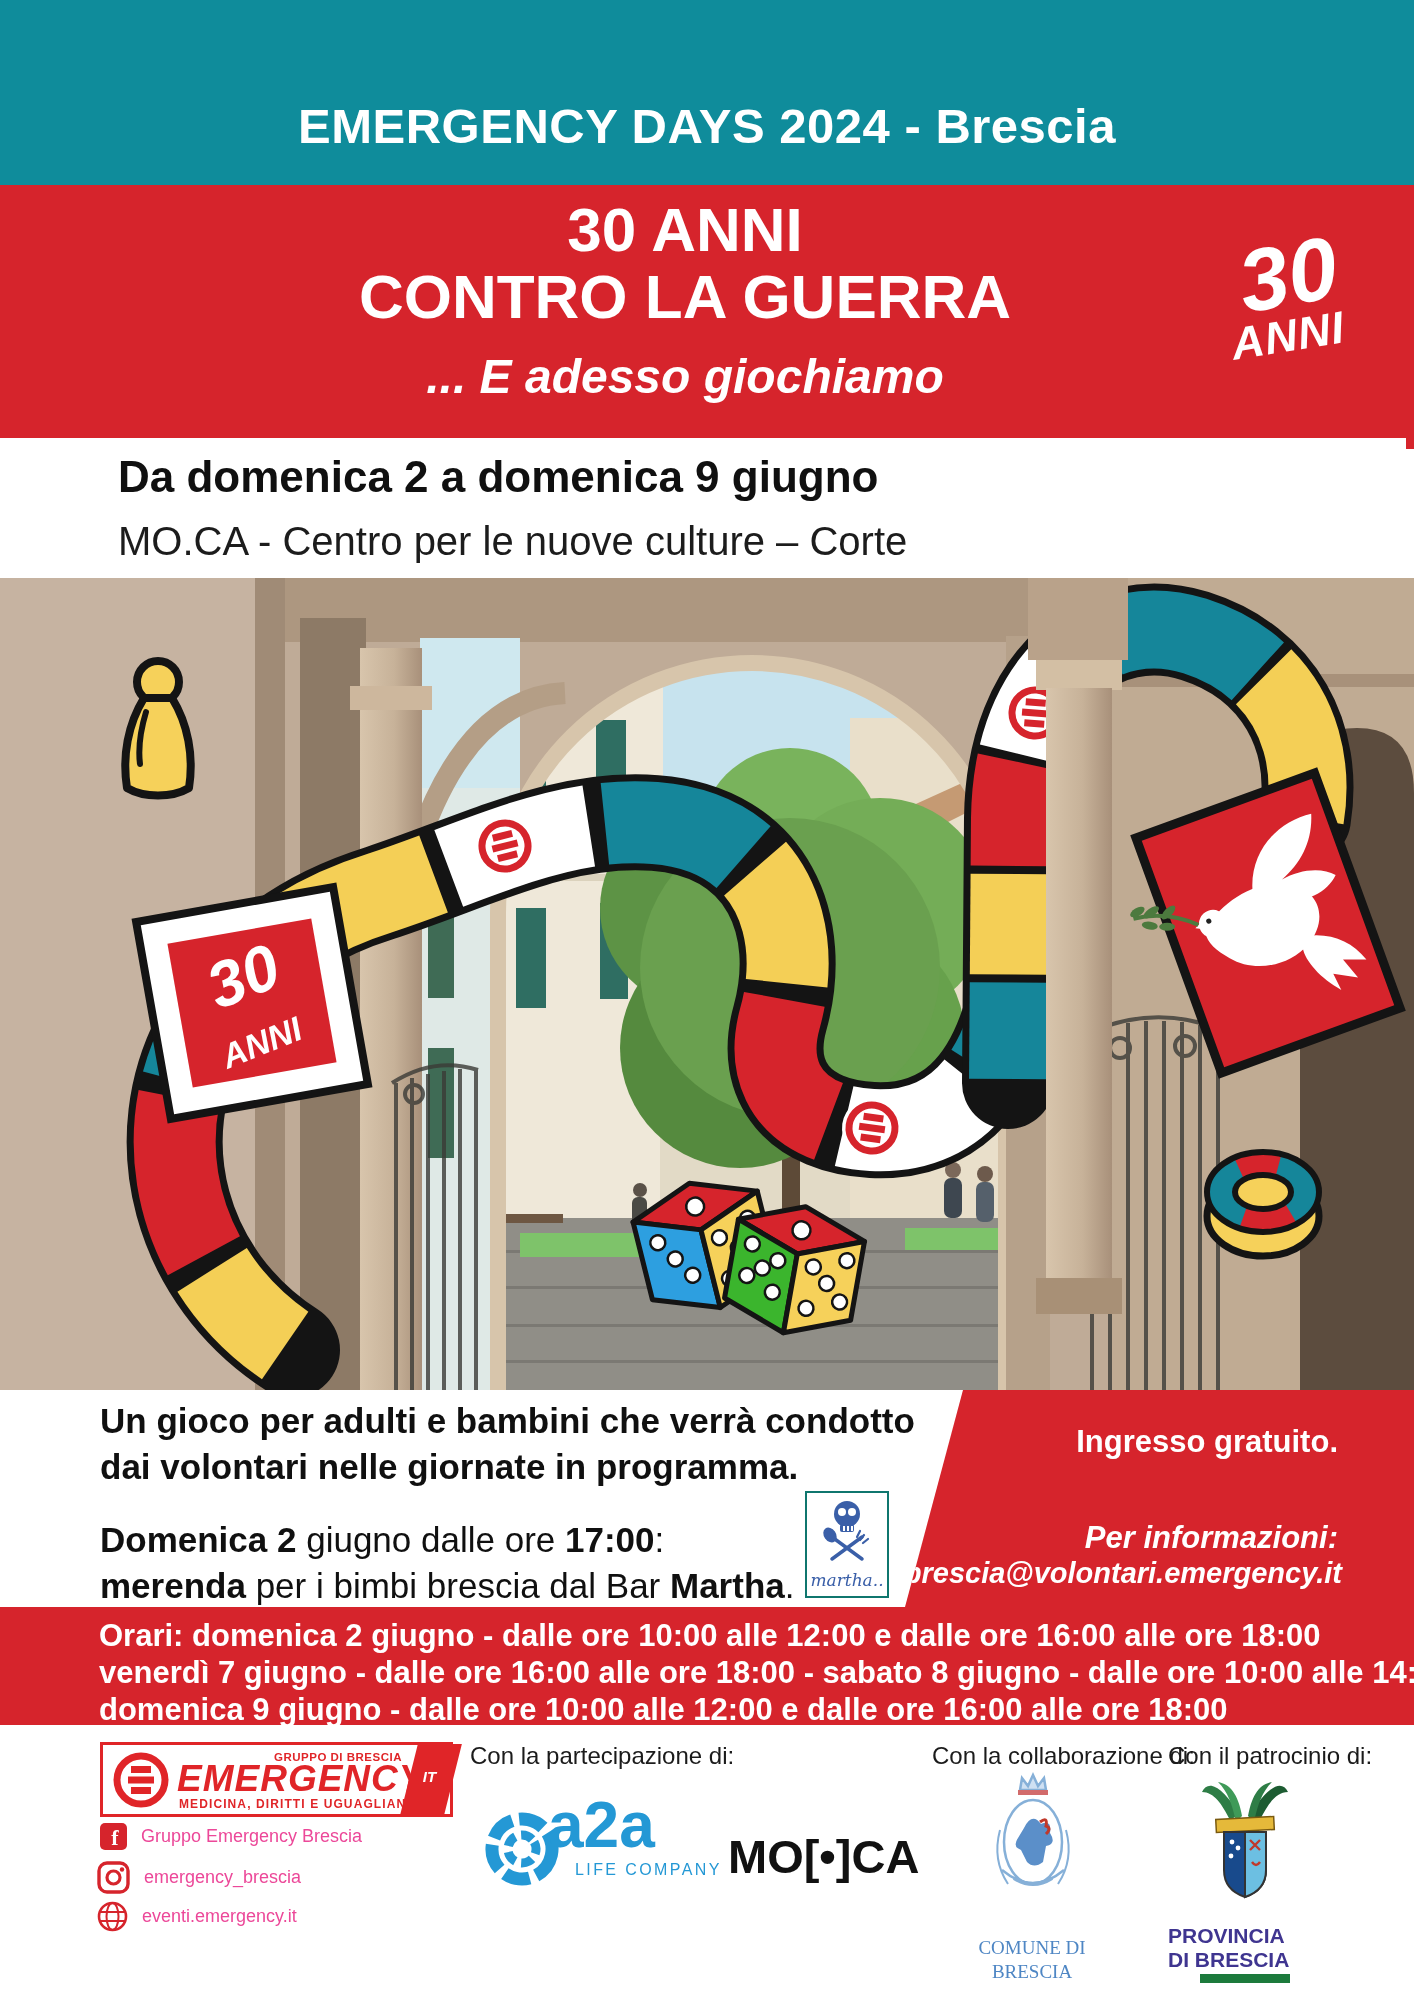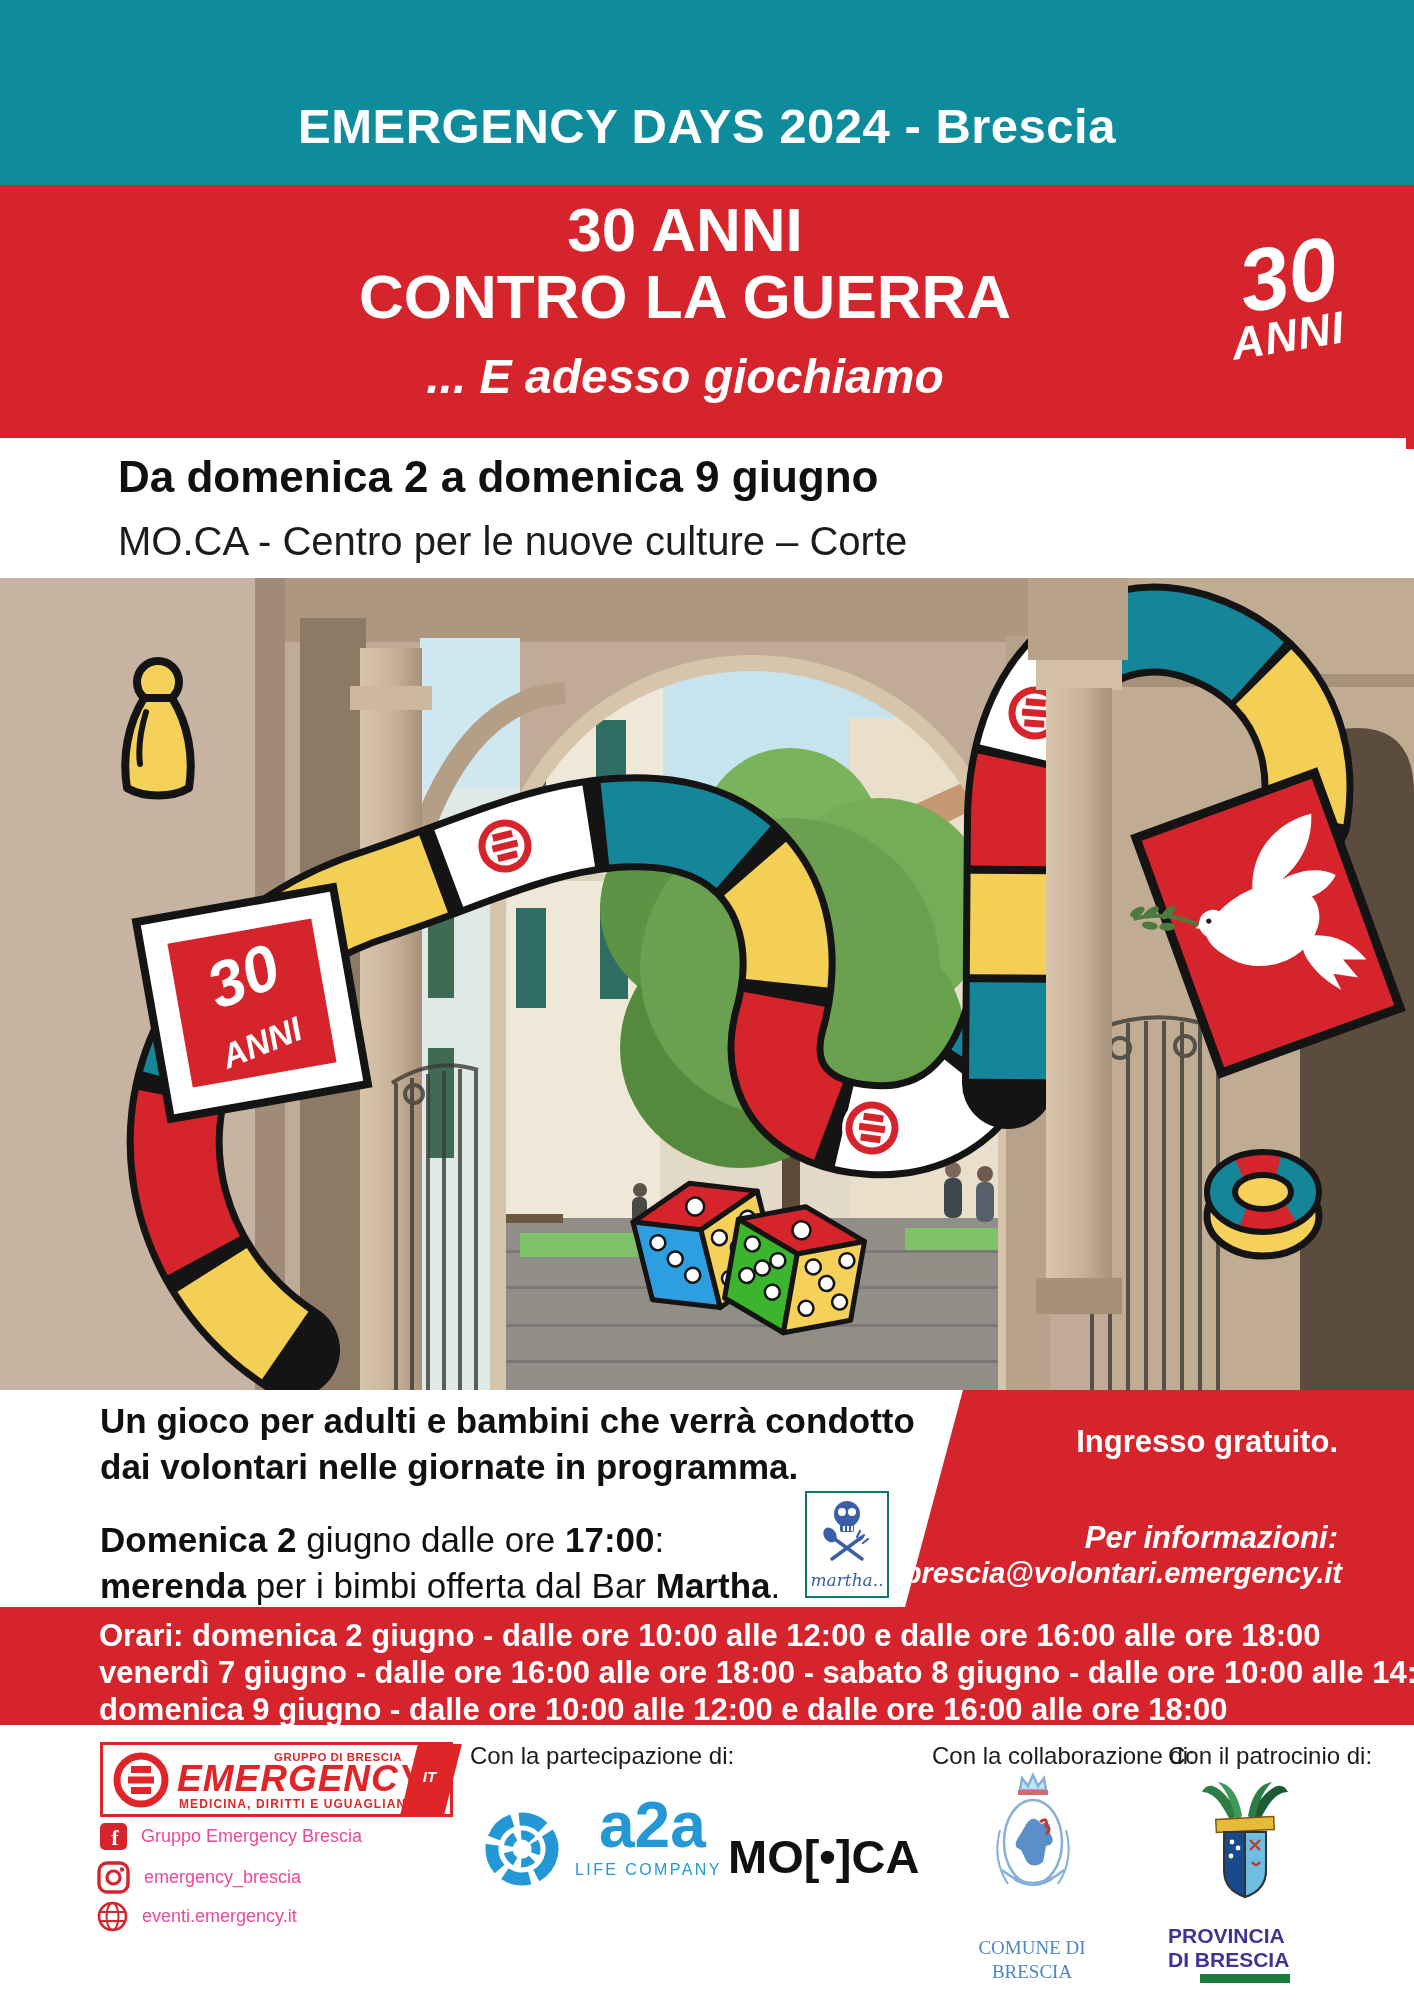--- a/index.html
+++ b/index.html
@@ -55,21 +55,21 @@
   .em-it{position:absolute;right:-3px;top:-1px;width:44px;height:71px;background:#e02528;
          transform:skewX(-14deg);}
   .em-it span{position:absolute;left:13px;top:24px;color:#fff;font-size:15px;font-weight:700;
               font-style:italic;transform:skewX(14deg);}
   .soc-row{position:absolute;display:flex;align-items:center;gap:14px;}
   .fb-row{left:100px;top:98px;} .ig-row{left:97px;top:136px;} .gl-row{left:97px;top:176px;}
   .soc-txt{font-size:18px;color:#ec4899;}
   .flabel{position:absolute;top:17px;font-size:24px;color:#1b1b1b;}
   .lab1{left:470px;} .lab2{left:932px;} .lab3{left:1168px;}
   .a2a-ring{position:absolute;left:478px;top:80px;}
-  .a2a-name{position:absolute;left:599px;top:68px;font-size:64px;font-weight:700;color:#2498d5;line-height:1;}
+  .a2a-name{position:absolute;left:548px;top:68px;font-size:64px;font-weight:700;color:#2498d5;line-height:1;}
   .a2a-tag{position:absolute;left:575px;top:136px;font-size:16px;font-weight:400;color:#2498d5;letter-spacing:2.4px;}
   .moca{position:absolute;left:728px;top:104px;font-size:47px;font-weight:700;color:#111;}
   .crest-comune{position:absolute;left:988px;top:45px;}
   .comune-cap{position:absolute;left:952px;top:211px;width:160px;text-align:center;font-size:19px;
               color:#4e86c4;font-family:"Liberation Serif",serif;line-height:24px;}
   .crest-prov{position:absolute;left:1200px;top:49px;}
   .prov-cap{position:absolute;left:1168px;top:199px;width:155px;text-align:left;font-size:21px;
             font-weight:700;color:#3f3590;line-height:24px;}
   .prov-bar{position:absolute;left:1200px;top:249px;width:90px;height:9px;background:#1c7a3c;}
 </style>
@@ -325,21 +325,21 @@
   </section>
 
   <section class="abs info">
     <div class="red-wedge">
       <div class="free-entry">Ingresso gratuito.</div>
       <div class="info-label">Per informazioni:</div>
       <div class="email">brescia@volontari.emergency.it</div>
     </div>
     <div class="info-para">Un gioco per adulti e bambini che verrà condotto dai volontari nelle giornate in programma.</div>
     <div class="info-line il1"><span class="b">Domenica 2</span><span> giugno dalle ore </span><span class="b">17:00</span><span>:</span></div>
-    <div class="info-line il2"><span class="b">merenda</span><span> per i bimbi offerta dal Bar </span><span class="b">Martha</span><span>.</span></div>
+    <div class="info-line il2"><span class="b">merenda</span><span> per i bimbi brescia dal Bar </span><span class="b">Martha</span><span>.</span></div>
     <div class="martha">
       <svg width="62" height="64" style="margin-top:6px">
         <g fill="#3a5fa8">
           <circle cx="31" cy="15" r="13"></circle>
           <rect x="24" y="25" width="14" height="8" rx="2"></rect>
           <circle cx="26" cy="13" r="4" fill="#fff"></circle>
             <circle cx="36" cy="13" r="4" fill="#fff"></circle>
           <rect x="27" y="27" width="2" height="5" fill="#fff"></rect>
             <rect x="31" y="27" width="2" height="5" fill="#fff"></rect>
             <rect x="35" y="27" width="2" height="5" fill="#fff"></rect>

